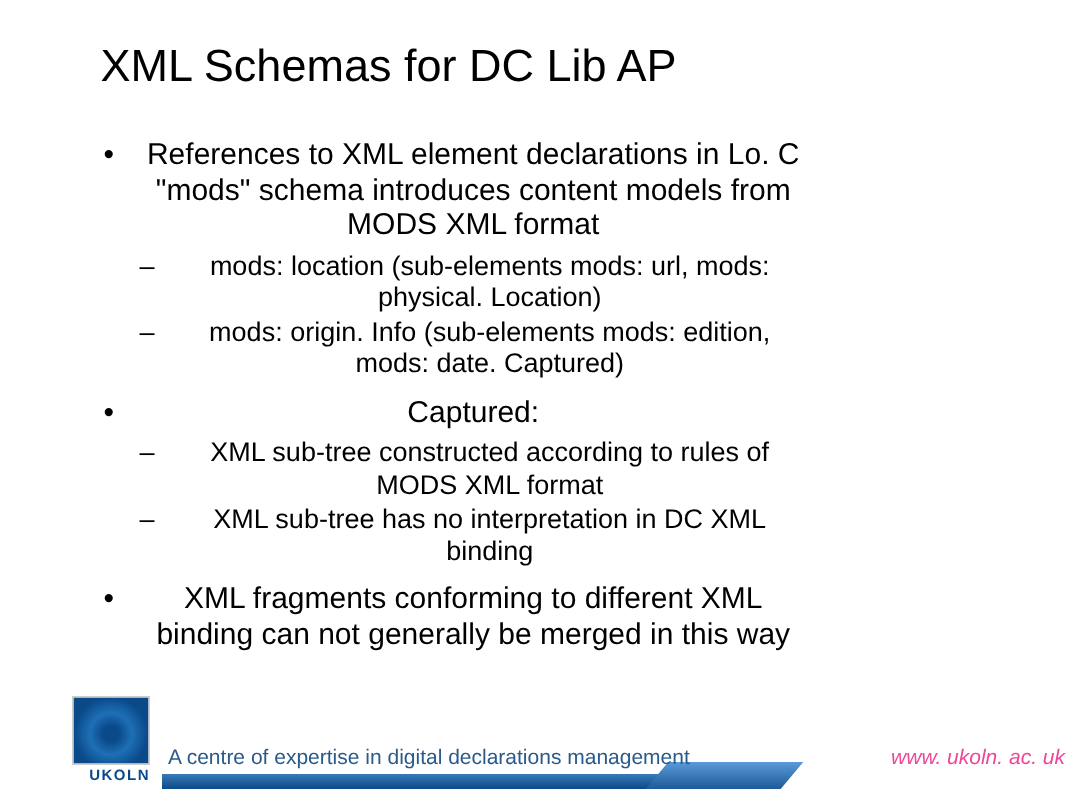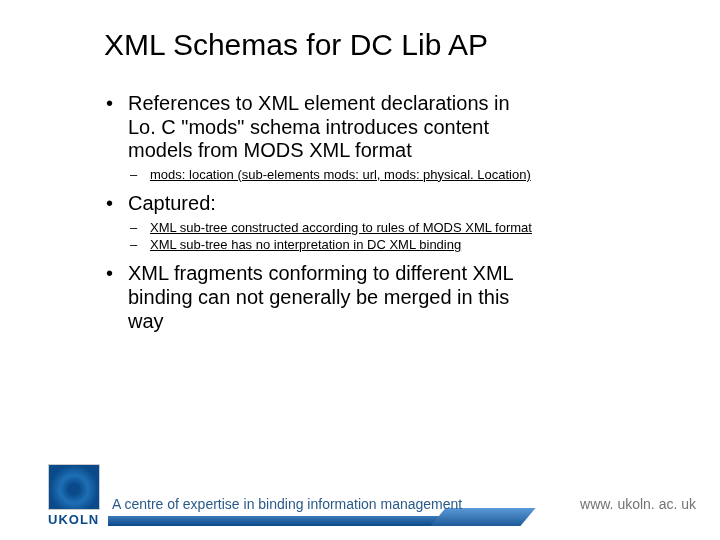--- a/index.html
+++ b/index.html
@@ -1,45 +1,46 @@
 <!DOCTYPE html>
 <html><head>
 <meta charset="utf-8">
 <style>
   * { margin: 0; padding: 0; box-sizing: border-box; }
   html, body { width: 720px; height: 540px; background: #fff; font-family: Arial, Helvetica, sans-serif; color: #000; }
-  .slide { position: relative; width: 588px; height: 540px; padding: 28px 48px 0 64px; }
+  .slide { position: relative; width: 588px; height: 540px; padding: 28px 48px 0 27px; }
   .title { font-size: 30px; font-weight: 400; margin-bottom: 30px; margin-left: 40px; }
   .content { margin-left: 40px; }
   ul.level1 { list-style: none; }
-  ul.level1 > li { position: relative; padding-left: 24px; margin-bottom: 4px; font-size: 20px; line-height: 1.18; }
+  ul.level1 > li { position: relative; padding-left: 24px; margin-bottom: 4px; font-size: 20px; line-height: 1.18; text-align: center; }
   ul.level1 > li::before { content: "•"; position: absolute; left: 2px; top: 0; font-size: 20px; }
   ul.level2 { list-style: none; margin-top: 4px; margin-bottom: 10px; }
-  ul.level2 > li { position: relative; padding-left: 22px; margin-bottom: 2px; font-size: 13px; line-height: 1.18; text-decoration: underline; }
+  ul.level2 > li { position: relative; padding-left: 22px; margin-bottom: 2px; font-size: 18px; line-height: 1.18; }
   ul.level2 > li::before { content: "–"; position: absolute; left: 2px; top: 0; }
   .footer { position: absolute; left: 0; bottom: 14px; width: 720px; height: 48px; }
   .logo { position: absolute; left: 48px; bottom: 0; width: 52px; height: 62px; }
   .logo-img { width: 52px; height: 46px; background: radial-gradient(circle at 50% 55%, #0a4a8a 0%, #0a4a8a 15%, #1e6fb5 40%, #0a4a8a 70%); border: 1px solid #ccc; }
-  .logo-text { font-size: 13px; letter-spacing: 1px; text-align: left; color: #0a4a8a; font-weight: bold; margin-top: 2px; }
+  .logo-text { font-size: 10px; letter-spacing: 1px; text-align: right; color: #0a4a8a; font-weight: bold; margin-top: 2px; }
   .footer-band { position: absolute; left: 108px; bottom: 0; width: 340px; height: 10px; background: linear-gradient(to bottom, #3a7ab8, #0a4a8a); }
   .footer-band::after { content: ""; position: absolute; right: -80px; top: -8px; width: 90px; height: 18px; background: linear-gradient(to bottom, #5a9ad8, #1e5a98); transform: skewX(-40deg); }
   .tagline { position: absolute; left: 112px; bottom: 14px; font-size: 14px; color: #2a5a8a; }
-  .url { position: absolute; right: 24px; bottom: 14px; font-size: 14px; color: #737373; }
+  .url { position: absolute; right: 10px; bottom: 14px; font-size: 14px; color: #ec4899; font-style: italic; }
 </style>
 </head>
 <body>
 
 <div class="slide">
   <h1 class="title">XML Schemas for DC Lib AP</h1>
   <div class="content">
     <ul class="level1">
       <li>
         <span>References to XML element declarations in Lo. C "mods" schema introduces content models from MODS XML format</span>
         <ul class="level2">
           <li>mods: location (sub-elements mods: url, mods: physical. Location)</li>
+          <li>mods: origin. Info (sub-elements mods: edition, mods: date. Captured)</li>
         </ul>
       </li>
       <li>
         <span>Captured:</span>
         <ul class="level2">
           <li>XML sub-tree constructed according to rules of MODS XML format</li>
           <li>XML sub-tree has no interpretation in DC XML binding</li>
         </ul>
       </li>
       <li>
@@ -47,16 +48,16 @@
       </li>
     </ul>
   </div>
 
   <div class="footer">
     <div class="logo">
       <div class="logo-img"></div>
       <div class="logo-text">UKOLN</div>
     </div>
     <div class="footer-band"></div>
-    <div class="tagline">A centre of expertise in binding information management</div>
+    <div class="tagline">A centre of expertise in digital declarations management</div>
     <div class="url">www. ukoln. ac. uk</div>
   </div>
 </div>
 
 </body></html>

